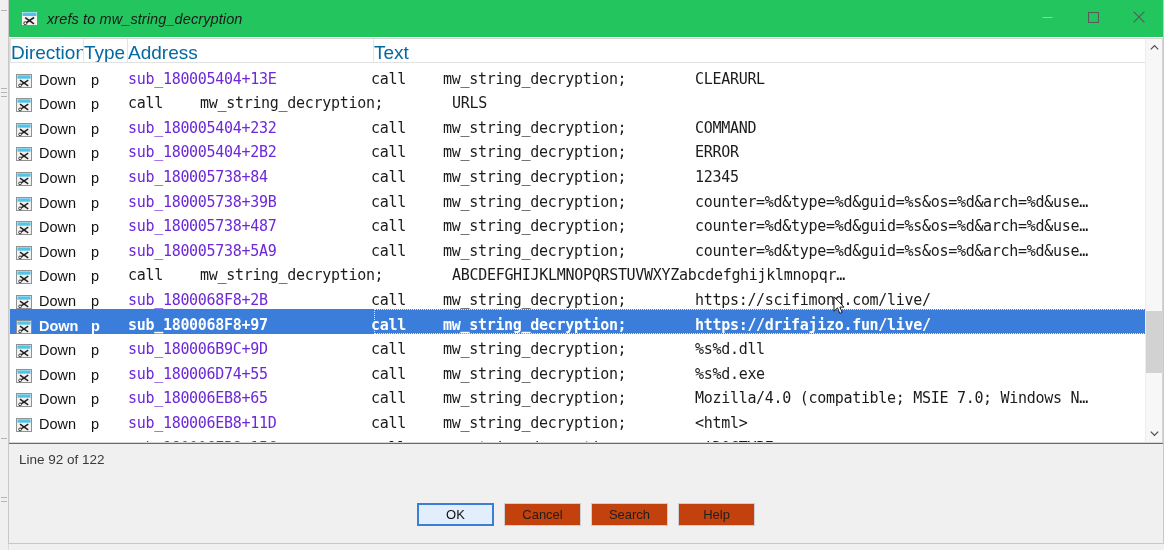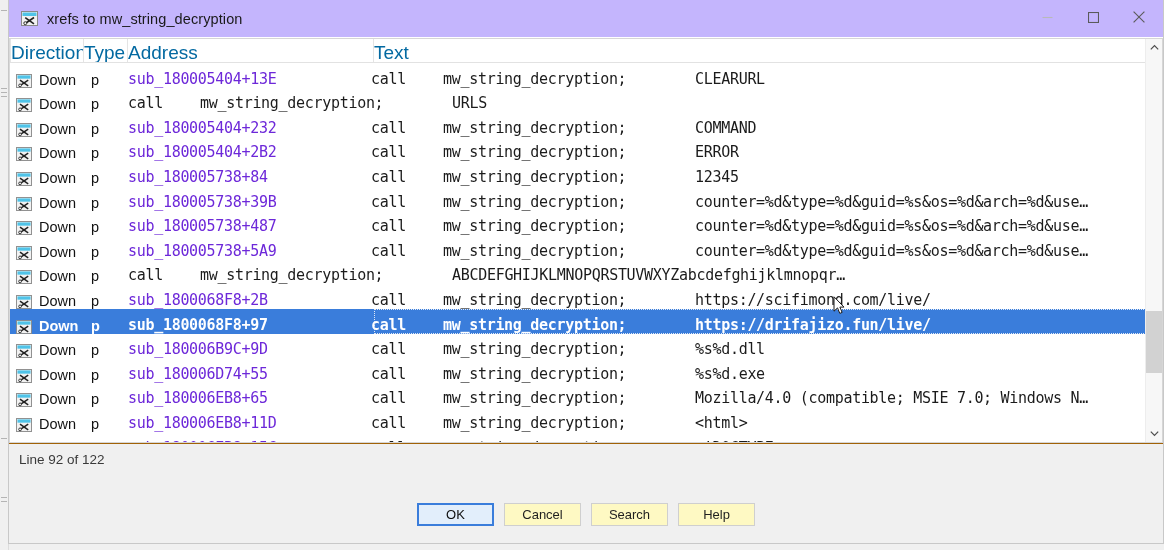--- a/index.html
+++ b/index.html
@@ -47,26 +47,27 @@
     border: 1px solid #c8c8c8;
     border-top: none;
     box-sizing: border-box;
     display: flex;
     flex-direction: column;
   }
 
   
   #title-bar {
     height: 37px;
-    background: #c4b5fd;
+    background: #22c55e;
     display: flex;
     align-items: center;
     flex: 0 0 auto;
     border-bottom: 1px solid #ffffff;
     position: relative;
+    font-style: italic;
   }
   #app-icon {
     width: 17px; height: 15px;
     margin-left: 12px;
     margin-right: 9px;
     flex: 0 0 auto;
     position: relative;
   }
   #title-text {
     font-size: 14.5px;
@@ -259,21 +260,21 @@
     align-items: flex-start;
     justify-content: center;
     gap: 10px;
     padding-top: 2px;
   }
   .dlg-btn {
     width: 77px;
     height: 23px;
     font-size: 13px;
     color: #1f1f1f;
-    background: #fef9c3;
+    background: #c2410c;
     border: 1px solid #cfcfcf;
     box-sizing: border-box;
     display: flex;
     align-items: center;
     justify-content: center;
     font-family: "Liberation Sans", sans-serif;
   }
   .dlg-btn.default {
     background: #e2eefb;
     border: 2px solid #3a7ddb;

